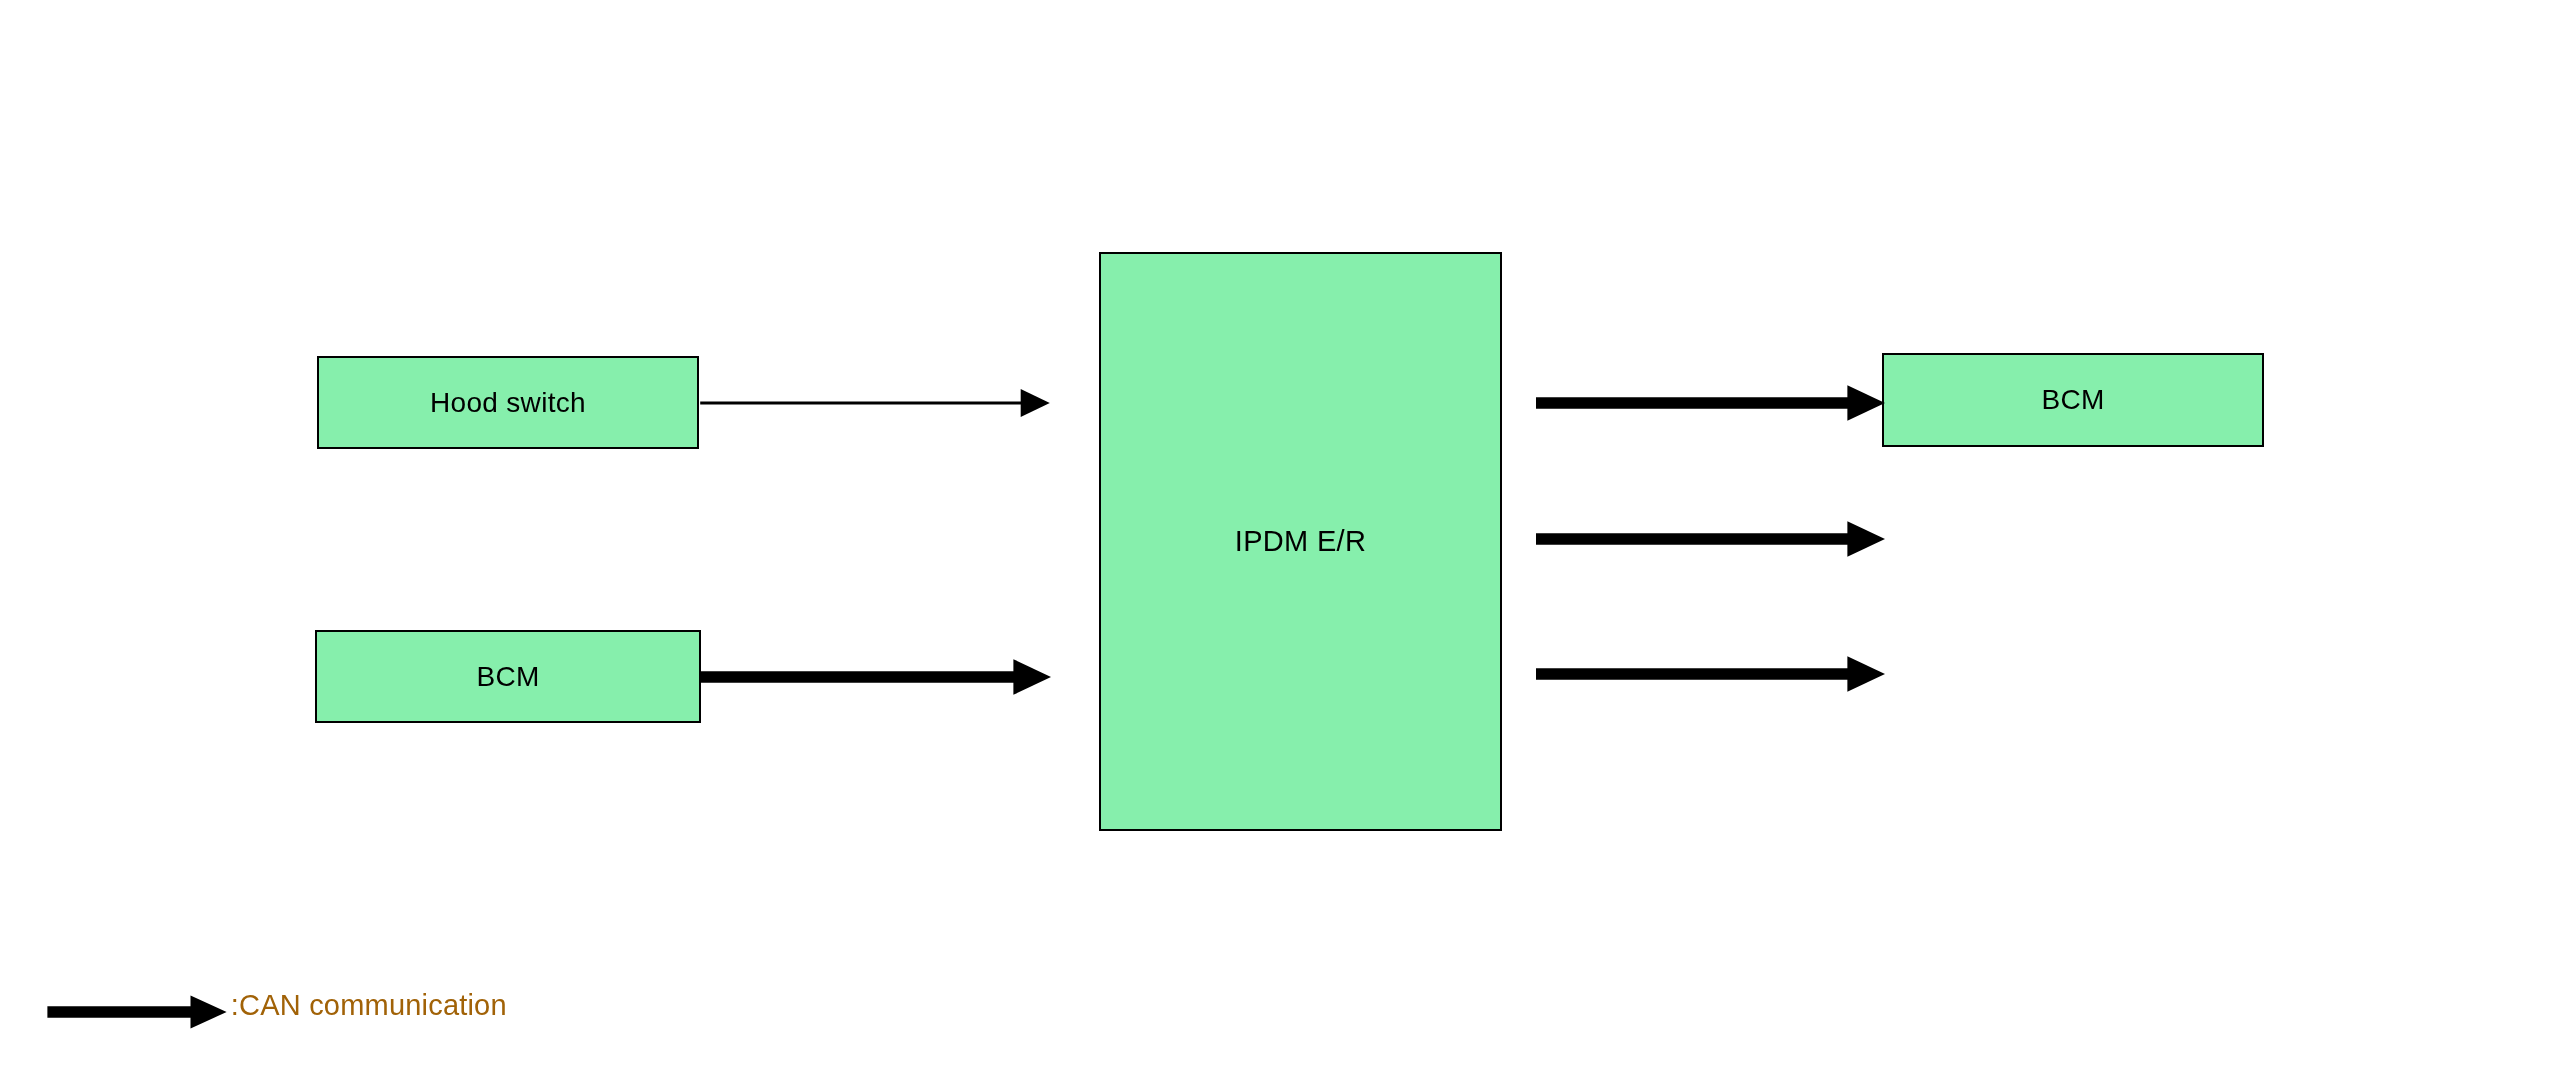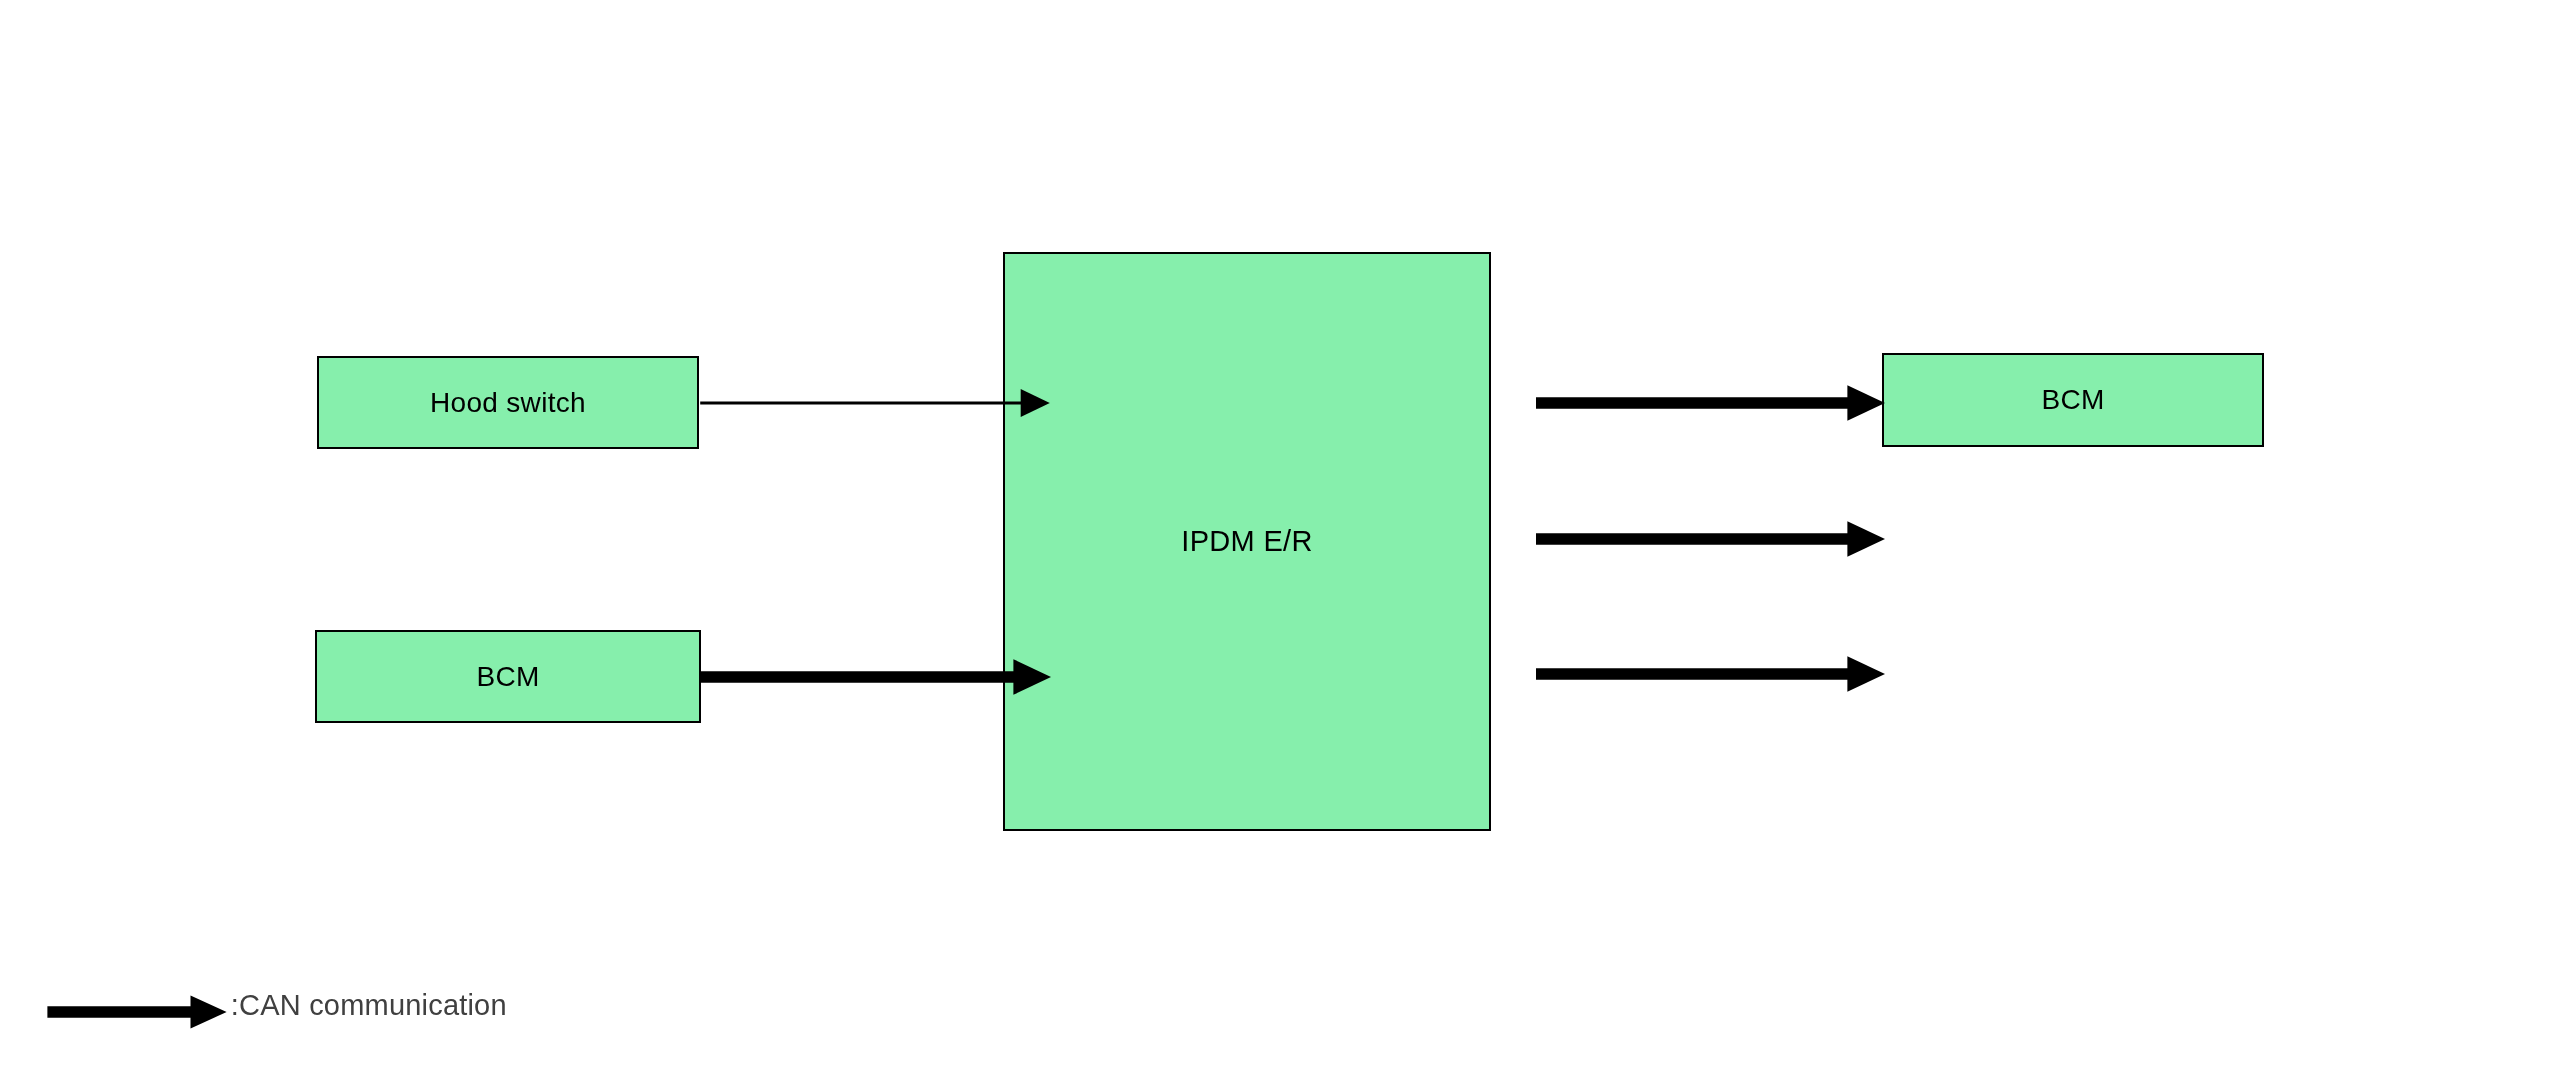--- a/index.html
+++ b/index.html
@@ -43,41 +43,41 @@
     position: absolute;
     display: flex;
     align-items: center;
   }
   .legend-arrow {
     position: relative;
     width: 180px;
     height: 25.5px;
   }
   .legend-label {
-    color: #404040;
+    color: #a16207;
     font-size: 29px;
     white-space: nowrap;
     margin-left: 3.8px;
     letter-spacing: 0.2px;
   }
 </style>
 </head>
 <body>
 
 <div id="canvas">
 
   <div class="node-box" style="left:317px; top:356px; width:382px; height:93px;">
     <span>Hood switch</span>
   </div>
 
   <div class="node-box" style="left:315px; top:630px; width:386px; height:93px;">
     <span>BCM</span>
   </div>
 
-  <div class="node-box tall" style="left:1003px; top:252px; width:488px; height:579px;">
+  <div class="node-box tall" style="left:1099px; top:252px; width:403px; height:579px;">
     <span>IPDM E/R</span>
   </div>
 
   <div class="node-box" style="left:1882px; top:353px; width:382px; height:94px;">
     <span>BCM</span>
   </div>
 
 
 
   <div class="connector" style="left:699px; top:384px; width:352px; height:38px;">

